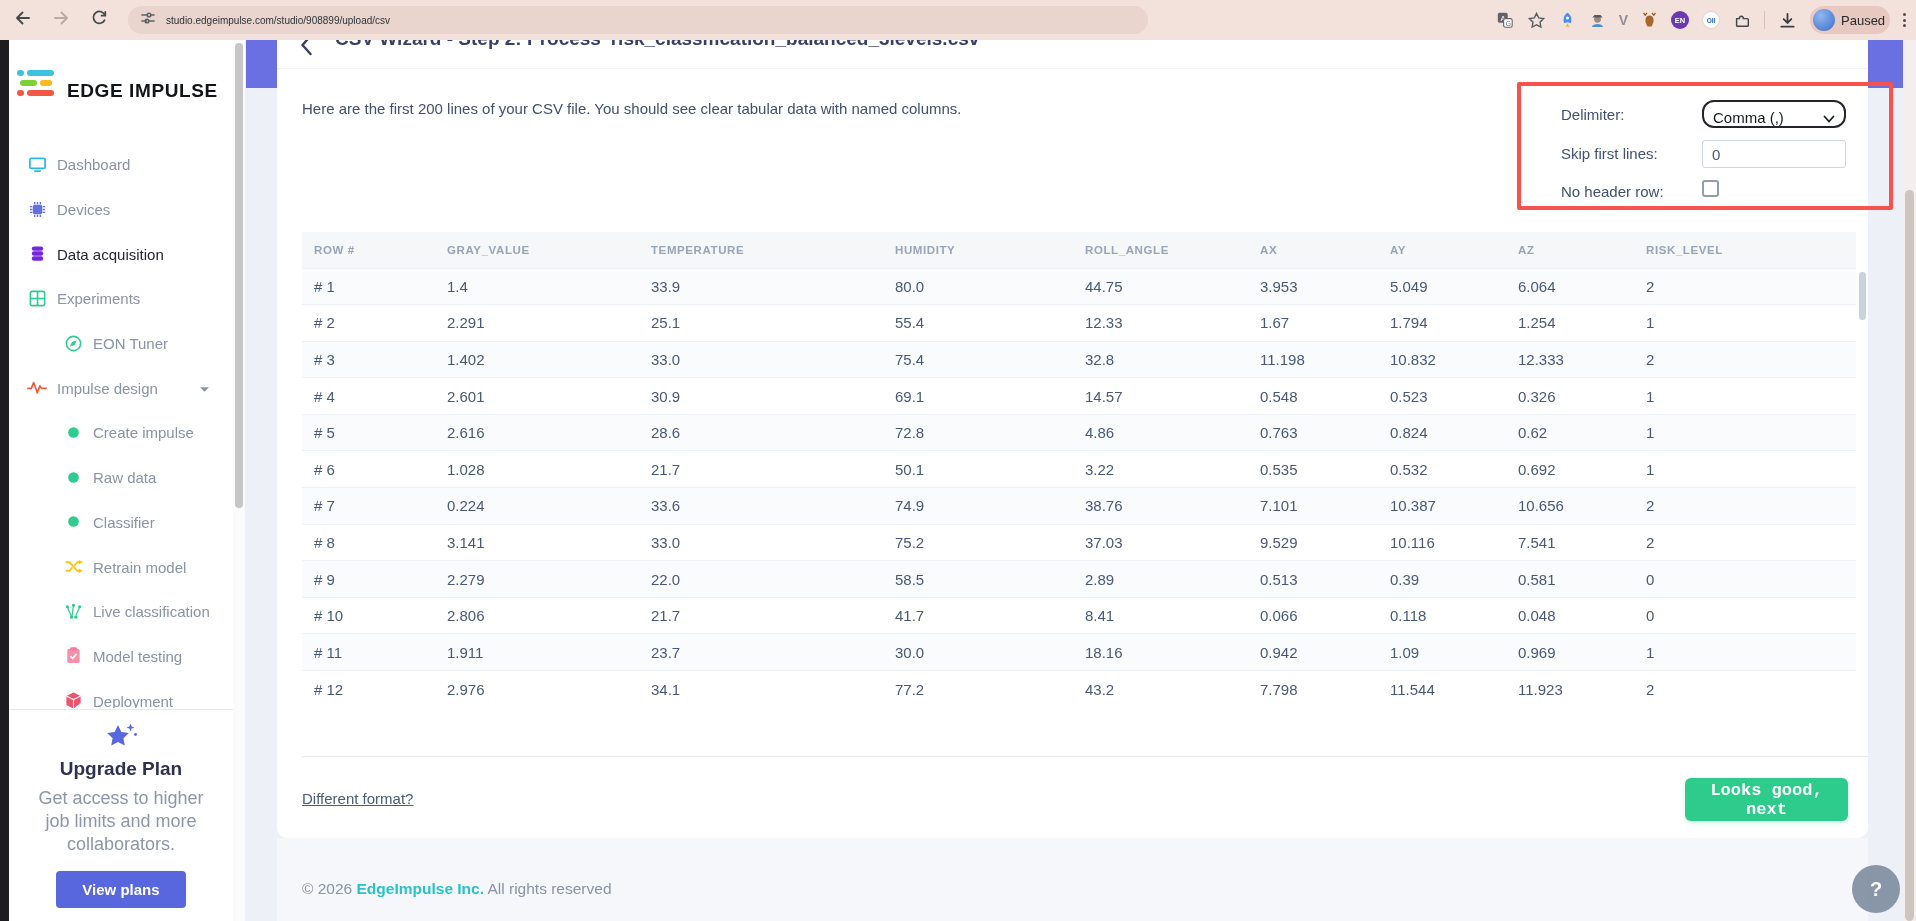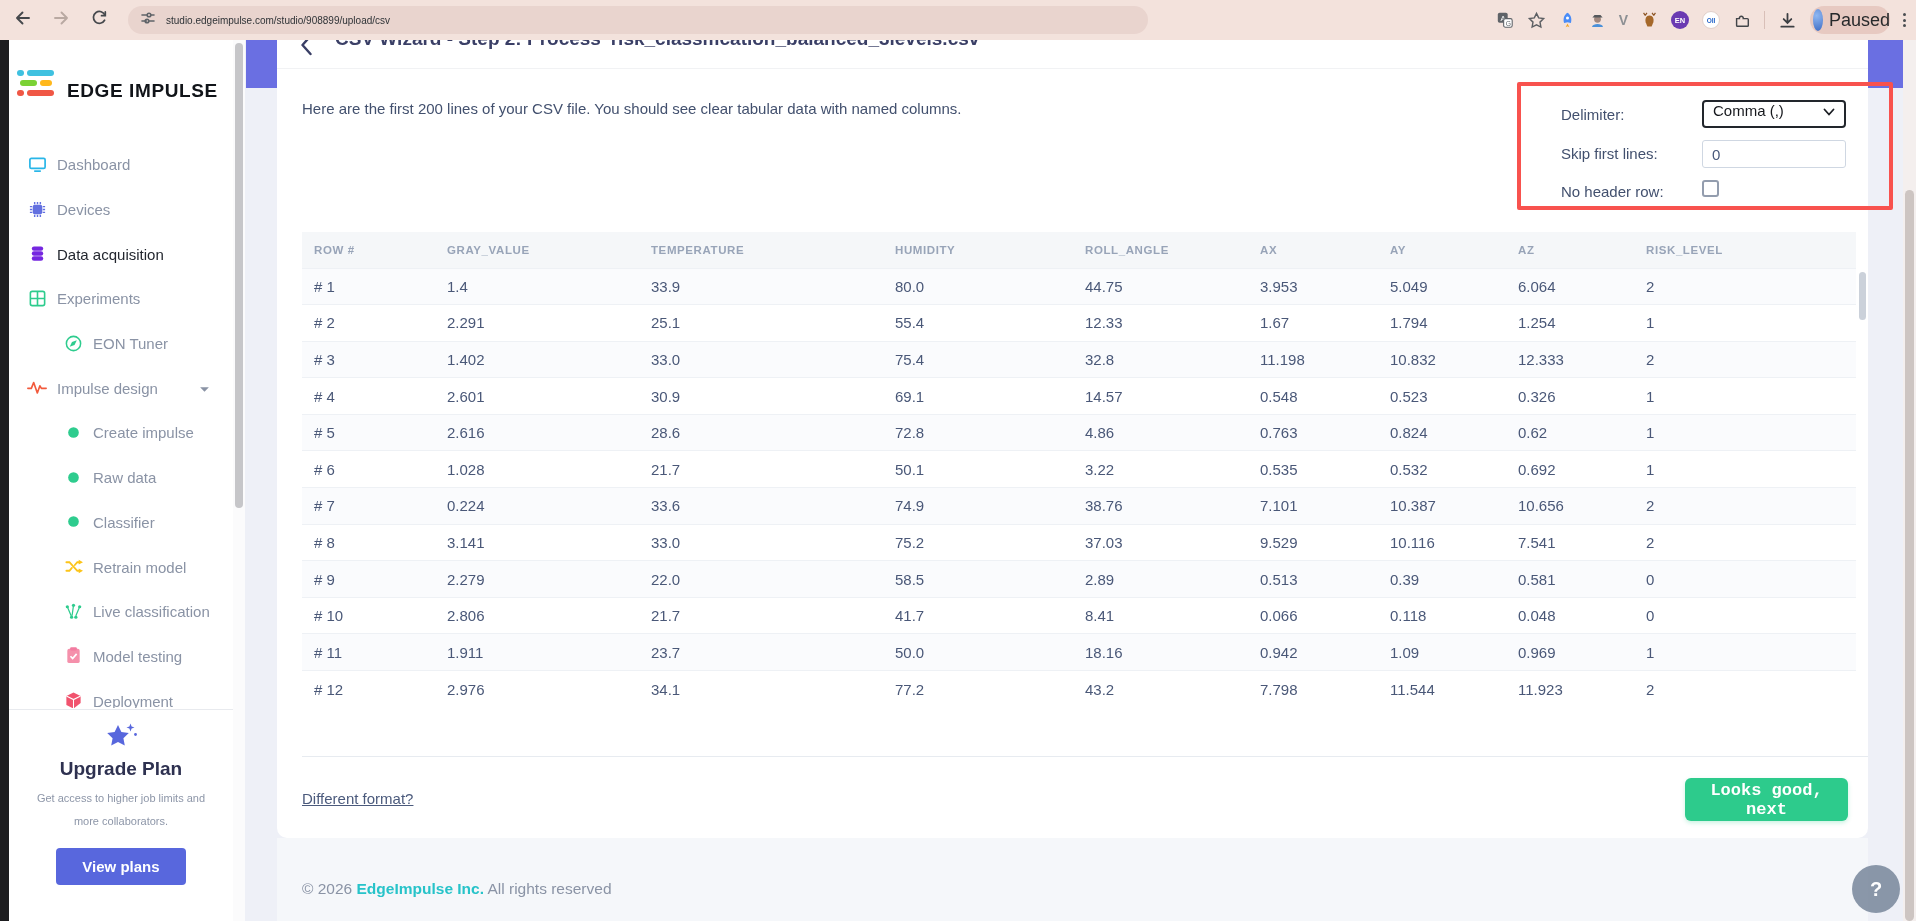--- a/index.html
+++ b/index.html
@@ -13,21 +13,21 @@
   .url-pill{position:absolute;left:128px;top:6px;width:1020px;height:28px;border-radius:14px;background:#e9d4ce;display:flex;align-items:center;padding:0 12px}
   .url-text{font-size:10px;color:#2f3337;margin-left:10px;white-space:nowrap}
   .chrome-right{position:absolute;right:10px;top:0;height:40px;display:flex;align-items:center}
   .c-ic{margin-left:13px;display:flex;align-items:center;justify-content:center;cursor:pointer}
   .badge-en{width:18px;height:18px;border-radius:50%;background:#6a3ab2;color:#fff;font-size:7.5px;font-weight:bold;display:flex;align-items:center;justify-content:center}
   .badge-oii{width:18px;height:18px;border-radius:50%;background:#fff;color:#2766c9;font-size:6.5px;font-weight:bold;display:flex;align-items:center;justify-content:center;border:1px solid #e0d0ca}
   .v-ext{font-size:14px;font-weight:bold;color:#8d9094}
   .sep{width:1px;height:18px;background:#d8bfb8;margin-left:13px}
   .avatar-pill{margin-left:13px;width:80px;height:28px;border-radius:14px;background:#e7c9c1;display:flex;align-items:center;cursor:pointer}
   .avatar{width:22px;height:22px;border-radius:50%;margin-left:3px;background:radial-gradient(circle at 35% 30%,#8fb7f2,#3e6cc4)}
-  .paused-txt{font-size:18px;color:#27292b;margin-left:6px}
+  .paused-txt{font-size:13px;color:#27292b;margin-left:6px}
   .kebab{display:flex;flex-direction:column;gap:2.5px;margin-left:13px;cursor:pointer}
   .kebab i{width:3px;height:3px;border-radius:50%;background:#4a4d51}
 
   
   .edge-strip{position:absolute;left:0;top:40px;width:9px;height:881px;background:#1d1d1f}
 
   
   .sidebar{position:absolute;left:9px;top:40px;width:224px;height:881px;background:#fff;z-index:5}
   .brand{position:absolute;left:8px;top:24px;height:38px;display:flex;align-items:flex-end;cursor:pointer}
   .brand-text{font-size:19px;font-weight:bold;color:#111419;letter-spacing:.6px;margin-left:12px}
@@ -37,42 +37,42 @@
   .nav-item{position:relative;height:44.7px;cursor:pointer}
   .nav-icon{position:absolute;left:18px;top:50%;transform:translateY(-50%);width:20px;height:20px;display:flex;align-items:center;justify-content:center}
   .nav-item.indent .nav-icon{left:54px}
   .nav-label{position:absolute;left:48px;top:50%;transform:translateY(-50%);font-size:15px;color:#8a93a5;white-space:nowrap}
   .nav-item.indent .nav-label{left:84px}
   .nav-item.active .nav-label{color:#23272f}
   .nav-caret{position:absolute;left:190px;top:50%;transform:translateY(-50%)}
   .upgrade{position:absolute;left:0;top:669px;width:224px;border-top:1px solid #e8eaee;text-align:center}
   .up-star{margin-top:12px}
   .up-title{font-size:19px;font-weight:bold;color:#2e3150;margin-top:2px}
-  .up-desc{font-size:11px;line-height:23px;color:#8d96a8;width:176px;margin:7px auto 0}
+  .up-desc{font-size:18px;line-height:23px;color:#8d96a8;width:176px;margin:7px auto 0}
   .up-btn{width:130px;height:37px;margin:15px auto 0;background:#5867dd;color:#fff;border:none;border-radius:4px;
           font-size:15px;font-weight:bold;font-family:"Liberation Sans",sans-serif;display:flex;align-items:center;justify-content:center;cursor:pointer}
 
   
   .sscroll{position:absolute;left:233px;top:40px;width:12px;height:881px;background:#fbfbfc}
   .sthumb{position:absolute;left:2px;top:3px;width:8px;height:465px;background:#c6c6c9;border-radius:4px;cursor:pointer}
 
   
   .backdrop{position:absolute;left:245px;top:40px;width:1658px;height:881px;background:#eef0f7}
   .indigo-bar{position:absolute;top:0;height:48px;background:#6a6fe2}
 
   
   .card{position:absolute;left:32px;top:0;width:1591px;height:798px;background:#fff;border-radius:0 0 10px 10px;overflow:hidden}
   .back-ic{position:absolute;left:22px;top:-6px;cursor:pointer}
   .wiz-title{position:absolute;left:58px;top:-12px;font-size:19px;font-weight:bold;color:#3a3f66;white-space:nowrap}
   .card-divider{position:absolute;left:0;top:28px;width:100%;border-top:1px solid #f1f2f4}
   .wiz-desc{position:absolute;left:25px;top:60px;font-size:15px;color:#42506e}
 
   .ctl-label{position:absolute;left:1284px;font-size:15px;color:#42506e}
-  .select{position:absolute;left:1425px;top:60px;width:144px;height:28px;border:2px solid #22262c;border-radius:4px;background:#fff;
-          font-size:15px;color:#16181d;display:flex;align-items:flex-start;justify-content:space-between;padding:0 9px;cursor:pointer}
+  .select{position:absolute;left:1425px;top:60px;width:144px;height:28px;border:2px solid #22262c;border-radius:12px;background:#fff;
+          font-size:15px;color:#16181d;display:flex;align-items:flex-end;justify-content:space-between;padding:0 9px;cursor:pointer}
   .skip-input{position:absolute;left:1425px;top:100px;width:144px;height:28px;border:1.5px solid #cfd7e2;border-radius:3px;
           font-size:15px;color:#49597b;padding:0 9px;background:#fff;font-family:"Liberation Sans",sans-serif}
   .cb{position:absolute;left:1425px;top:140px;width:17px;height:17px;appearance:none;-webkit-appearance:none;border:2px solid #939dae;border-radius:3px;background:#fff;margin:0;cursor:pointer}
 
   .tbl-wrap{position:absolute;left:25px;top:192px;width:1566px;height:525px;border-bottom:1px solid #e7ebf0}
   table{border-collapse:collapse;width:1554px;table-layout:fixed}
   thead th{height:36px;background:#f5f7f9;font-size:11.5px;font-weight:bold;color:#98a4b8;letter-spacing:.6px;text-align:left;padding:0 0 0 12px;white-space:nowrap}
   tbody td{height:36.6px;font-size:15px;color:#4a5878;padding:0 0 0 12px;border-top:1px solid #eef1f5;white-space:nowrap}
   tbody tr:nth-child(odd){background:#fafbfd}
   .tbl-thumb{position:absolute;right:2px;top:40px;width:7px;height:48px;background:#cbd1da;border-radius:4px;cursor:pointer}
@@ -500,21 +500,21 @@
               <td>8.41</td>
               <td>0.066</td>
               <td>0.118</td>
               <td>0.048</td>
               <td>0</td>
             </tr>
             <tr>
               <td># 11</td>
               <td>1.911</td>
               <td>23.7</td>
-              <td>50.0</td>
+              <td>30.0</td>
               <td>18.16</td>
               <td>0.942</td>
               <td>1.09</td>
               <td>0.969</td>
               <td>1</td>
             </tr>
             <tr>
               <td># 12</td>
               <td>2.976</td>
               <td>34.1</td>

